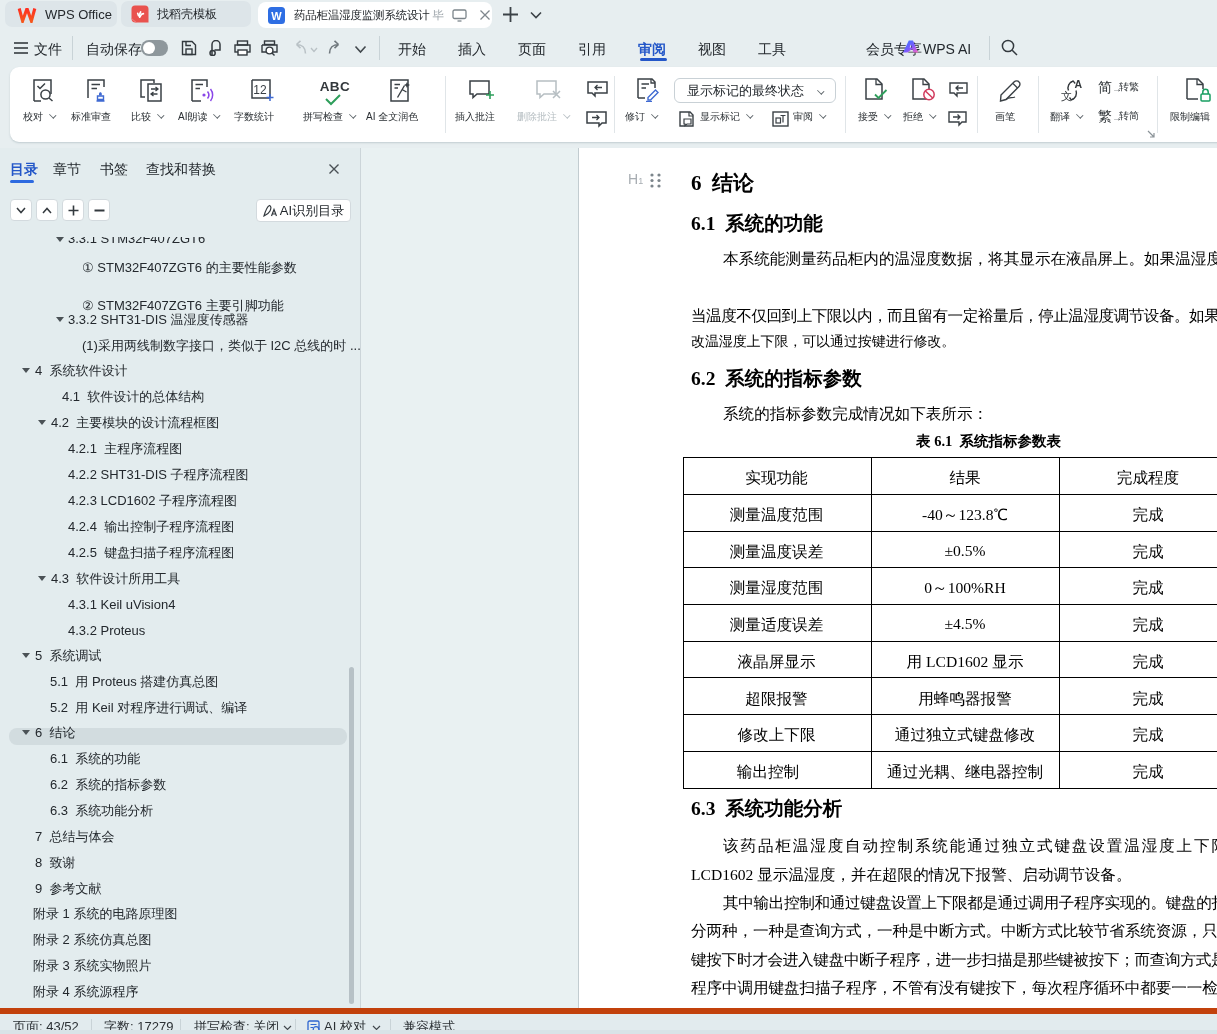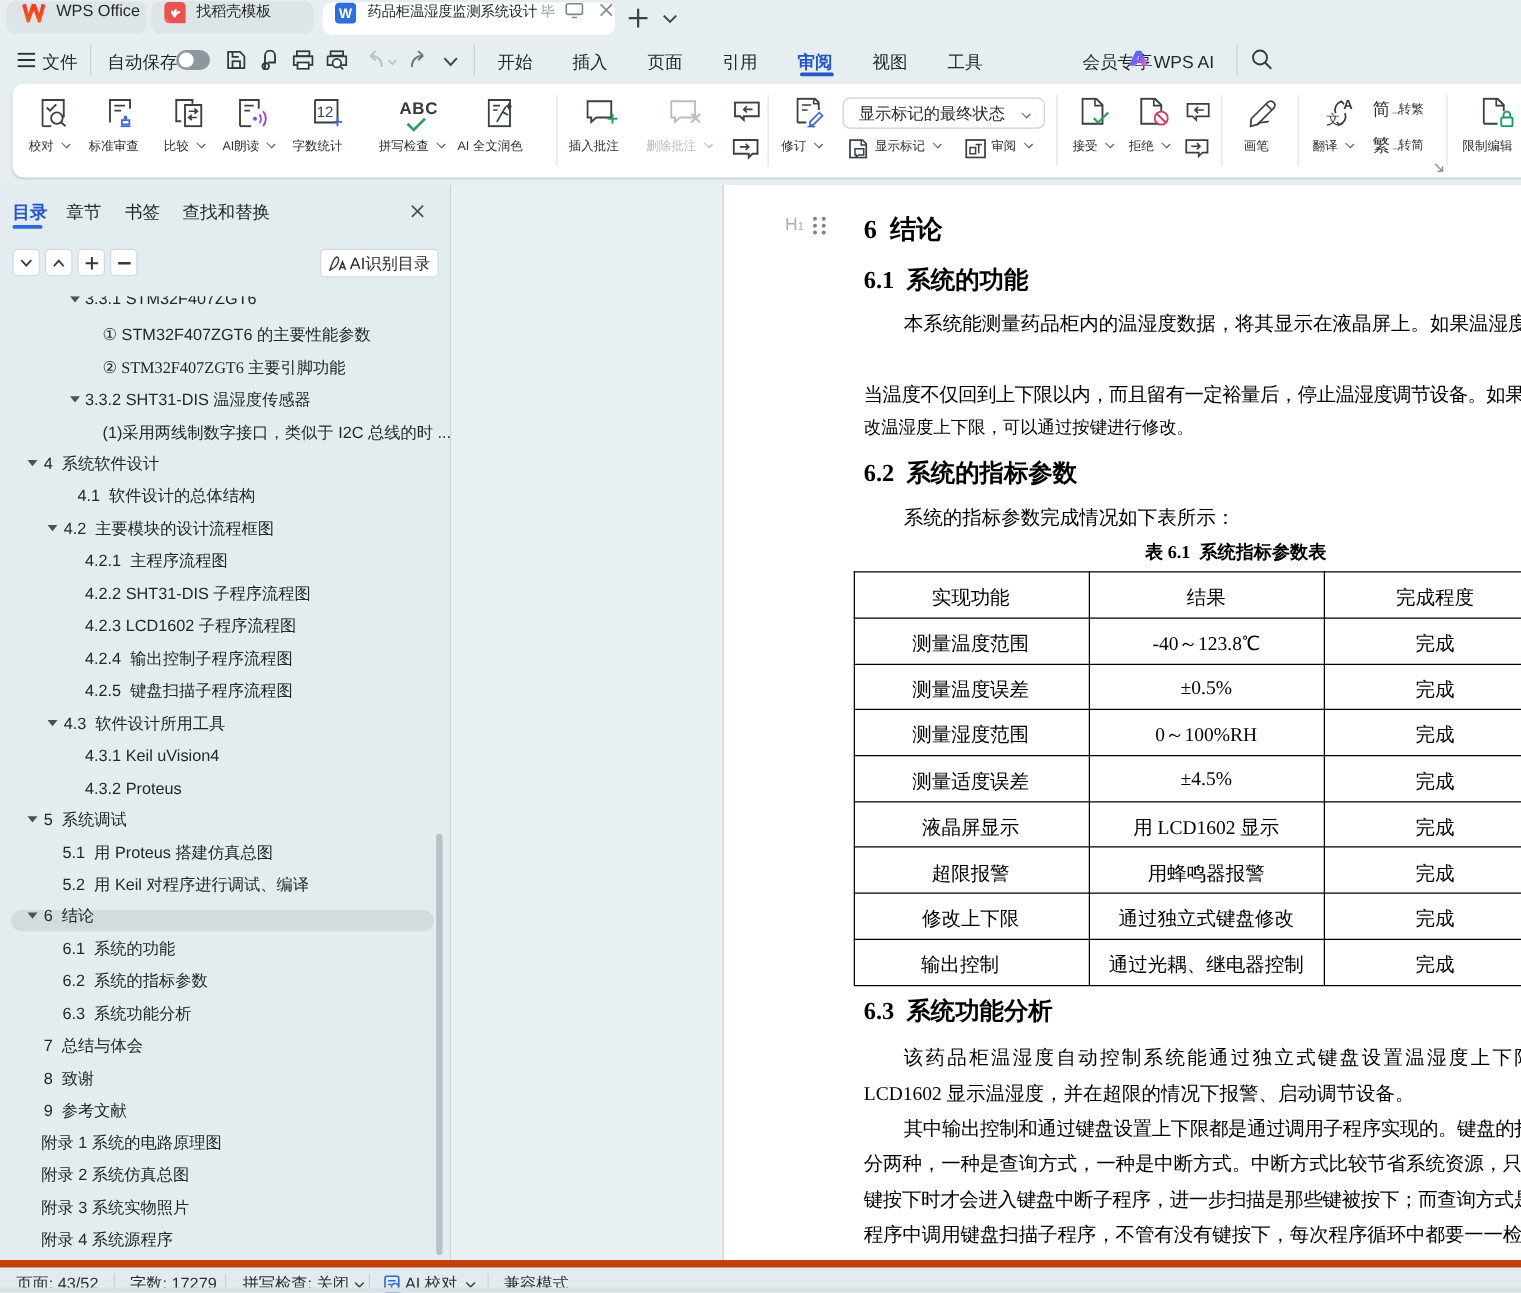--- a/index.html
+++ b/index.html
@@ -1,21 +1,21 @@
 <!DOCTYPE html>
 <html><head>
 <meta charset="utf-8">
 <style>
 * { margin:0; padding:0; box-sizing:border-box; }
 html,body { width:1217px; height:1034px; overflow:hidden; }
 body { font-family:"Liberation Sans", sans-serif; position:relative; background:#e7eef0; color:#202428; }
 .abs { position:absolute; }
 
 #chrome { position:absolute; left:0; top:0; width:1217px; height:148px; background:#e7eef0; }
-.tab { position:absolute; top:1px; height:26px; border-radius:7px; background:#dde5e9; display:flex; align-items:flex-start; font-size:13px; color:#24282c; white-space:nowrap; flex-wrap:nowrap; }
+.tab { position:absolute; top:1px; height:26px; border-radius:7px; background:#dde5e9; display:flex; align-items:center; font-size:13px; color:#24282c; white-space:nowrap; flex-wrap:nowrap; }
 #tab1 { left:5px; width:112px; }
 #tab2 { left:121px; width:130px; }
 #tab3 { left:258px; width:234px; background:#ffffff; top:2px; height:26px; border-radius:8px; }
 .menurow { position:absolute; top:28px; left:0; width:1217px; height:39px; font-size:14px; }
 .mitem { position:absolute; top:11px; height:20px; line-height:20px; color:#23282d; }
 .vsep { position:absolute; background:#c9d3d7; width:1px; }
 
 #ribbon { position:absolute; left:10px; top:67px; width:1215px; height:75px; background:#ffffff; border-radius:9px 0 0 9px; box-shadow:0 1px 2px rgba(120,140,150,.35); }
 .ric { position:absolute; }
 .rlabel { position:absolute; font-size:10px; color:#2a2f33; white-space:nowrap; }
@@ -346,21 +346,21 @@
     </div>
   <div class="abs" style="left:256px;top:51px;width:95px;height:23px;background:#fff;border:1px solid #d3dade;border-radius:4px;line-height:21px;font-size:13px;text-align:center;color:#23282d;">
     <svg style="display:inline-block;vertical-align:-2px;margin-right:3px;" width="14" height="13" viewBox="0 0 14 13">
         <path d="M1 12 C3 5 5 2 6.5 1.5 C8 2 8.5 4 7 7 C5.8 9.3 3.5 11 1 12 Z M8.5 12 L11 5.5 L13.5 12 M9.5 10 H12.5" fill="none" stroke="#33393e" stroke-width="1.2"></path>
       </svg>AI识别目录</div>
   <div id="treewrap">
     <div class="abs" style="left:9px;top:490.5px;width:338px;height:17px;background:#d2dcdf;border-radius:8px;"></div>
     <span class="arr" style="left:56px;top:0px;"></span>
       <div class="titem" style="left:68px;top:-7px;">3.3.1 STM32F407ZGT6</div>
     <div class="titem" style="left:82px;top:22px;">① STM32F407ZGT6 的主要性能参数</div>
-    <div class="titem" style="left:82px;top:48px;font-family:Liberation Serif, serif;">② STM32F407ZGT6 主要引脚功能</div>
+    <div class="titem" style="left:82px;top:60px;">② STM32F407ZGT6 主要引脚功能</div>
     <span class="arr" style="left:56px;top:80px;"></span>
       <div class="titem" style="left:68px;top:74px;">3.3.2 SHT31-DIS 温湿度传感器</div>
     <div class="titem" style="left:82px;top:100px;">(1)采用两线制数字接口，类似于 I2C 总线的时 ...</div>
     <span class="arr" style="left:22px;top:131px;"></span>
       <div class="titem" style="left:35px;top:125px;">4&nbsp; 系统软件设计</div>
     <div class="titem" style="left:62px;top:151px;">4.1&nbsp; 软件设计的总体结构</div>
     <span class="arr" style="left:38px;top:183px;"></span>
       <div class="titem" style="left:51px;top:177px;">4.2&nbsp; 主要模块的设计流程框图</div>
     <div class="titem" style="left:68px;top:203px;">4.2.1&nbsp; 主程序流程图</div>
     <div class="titem" style="left:68px;top:229px;">4.2.2 SHT31-DIS 子程序流程图</div>

